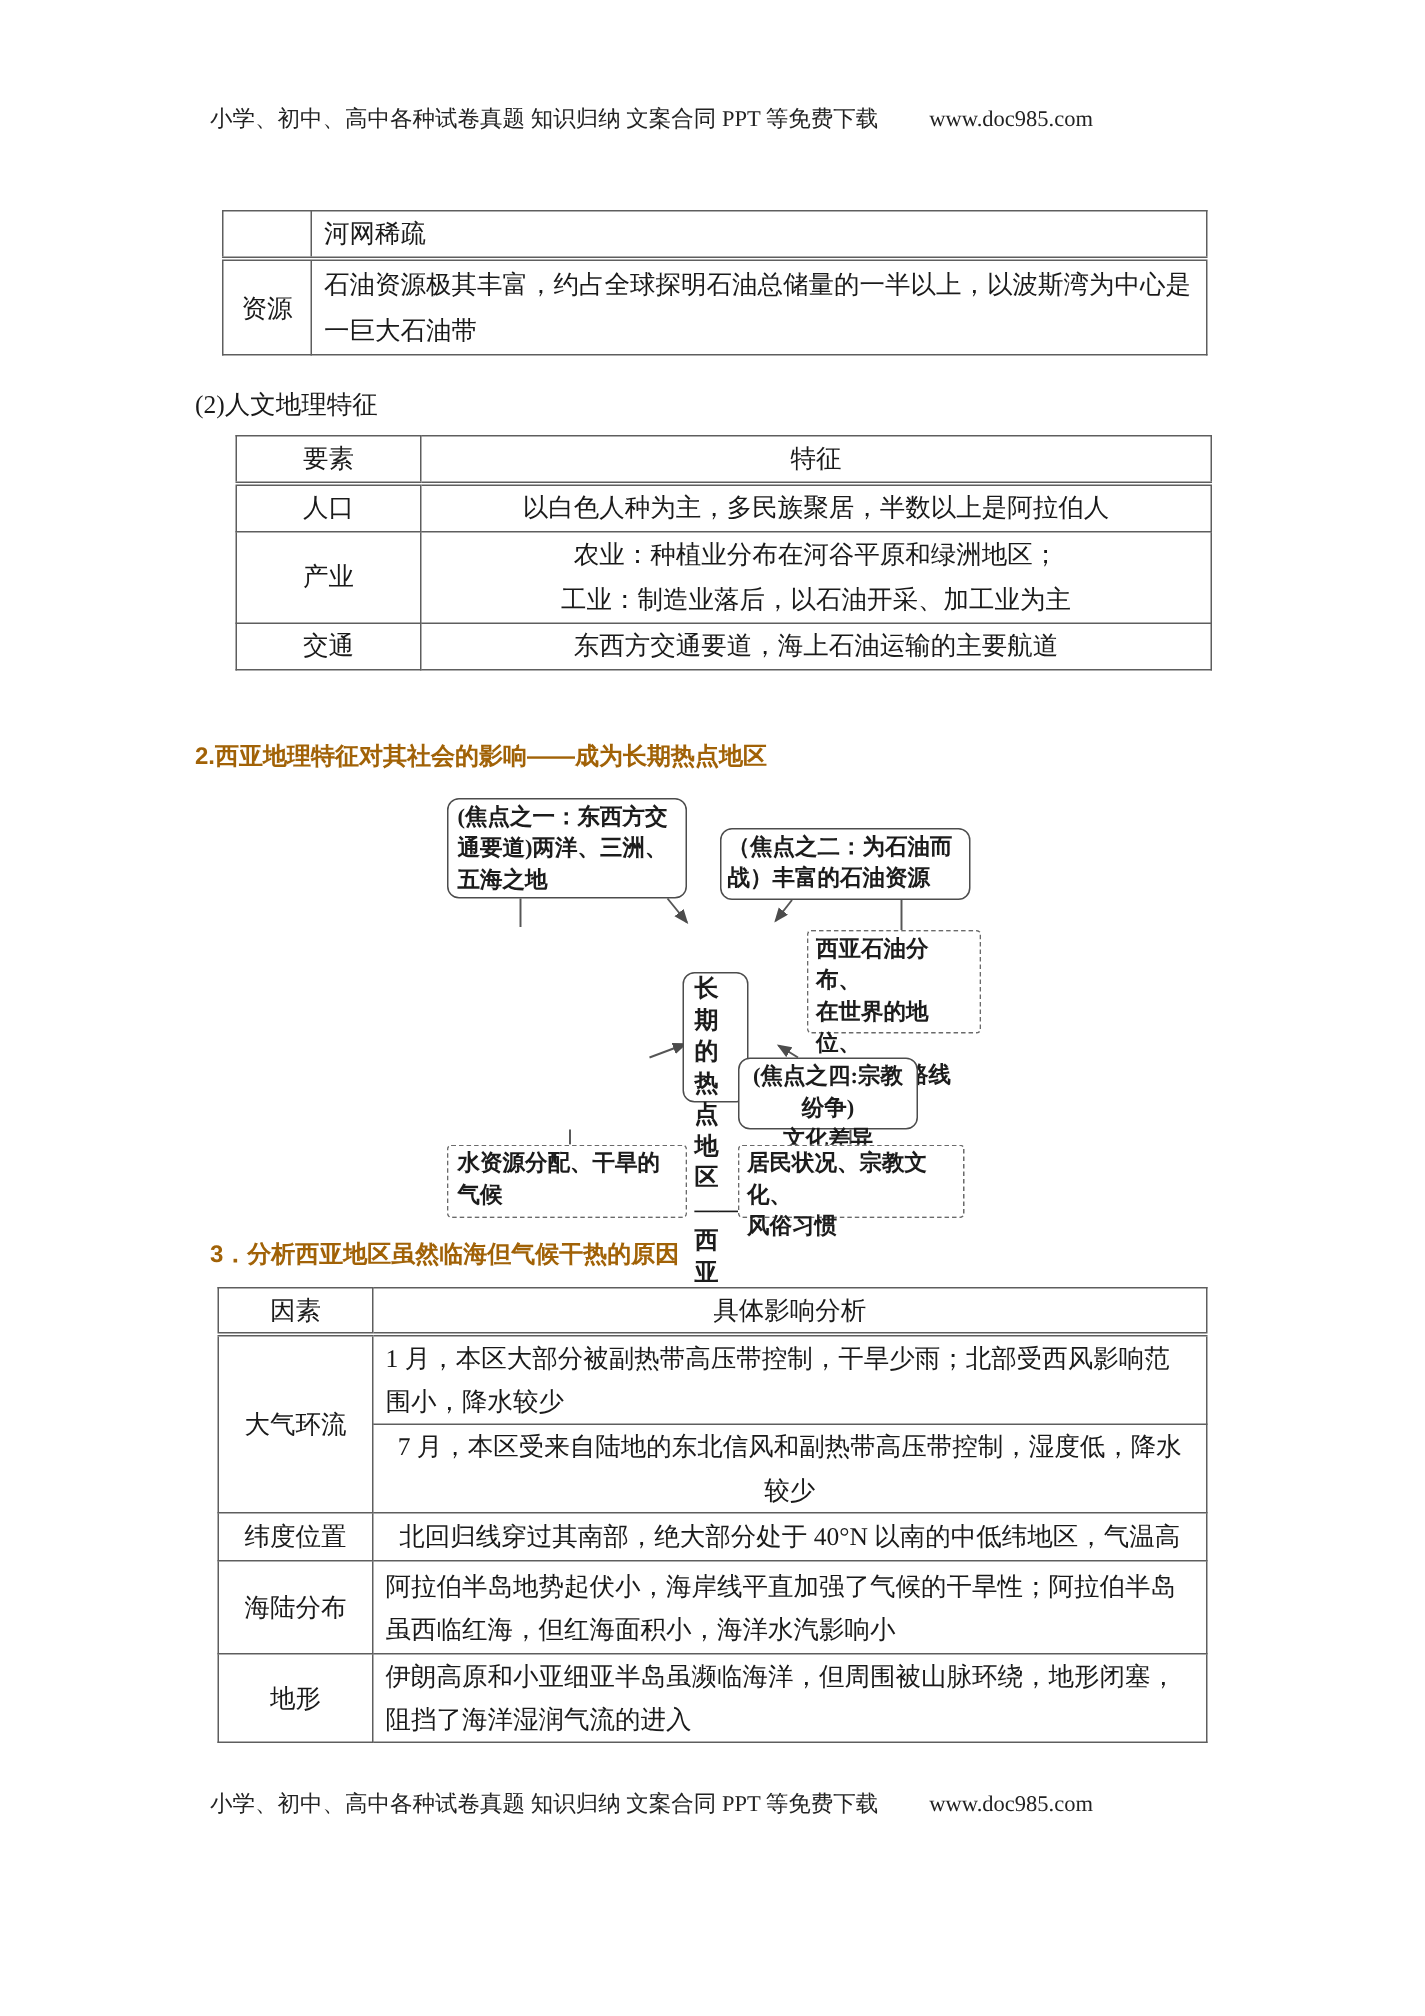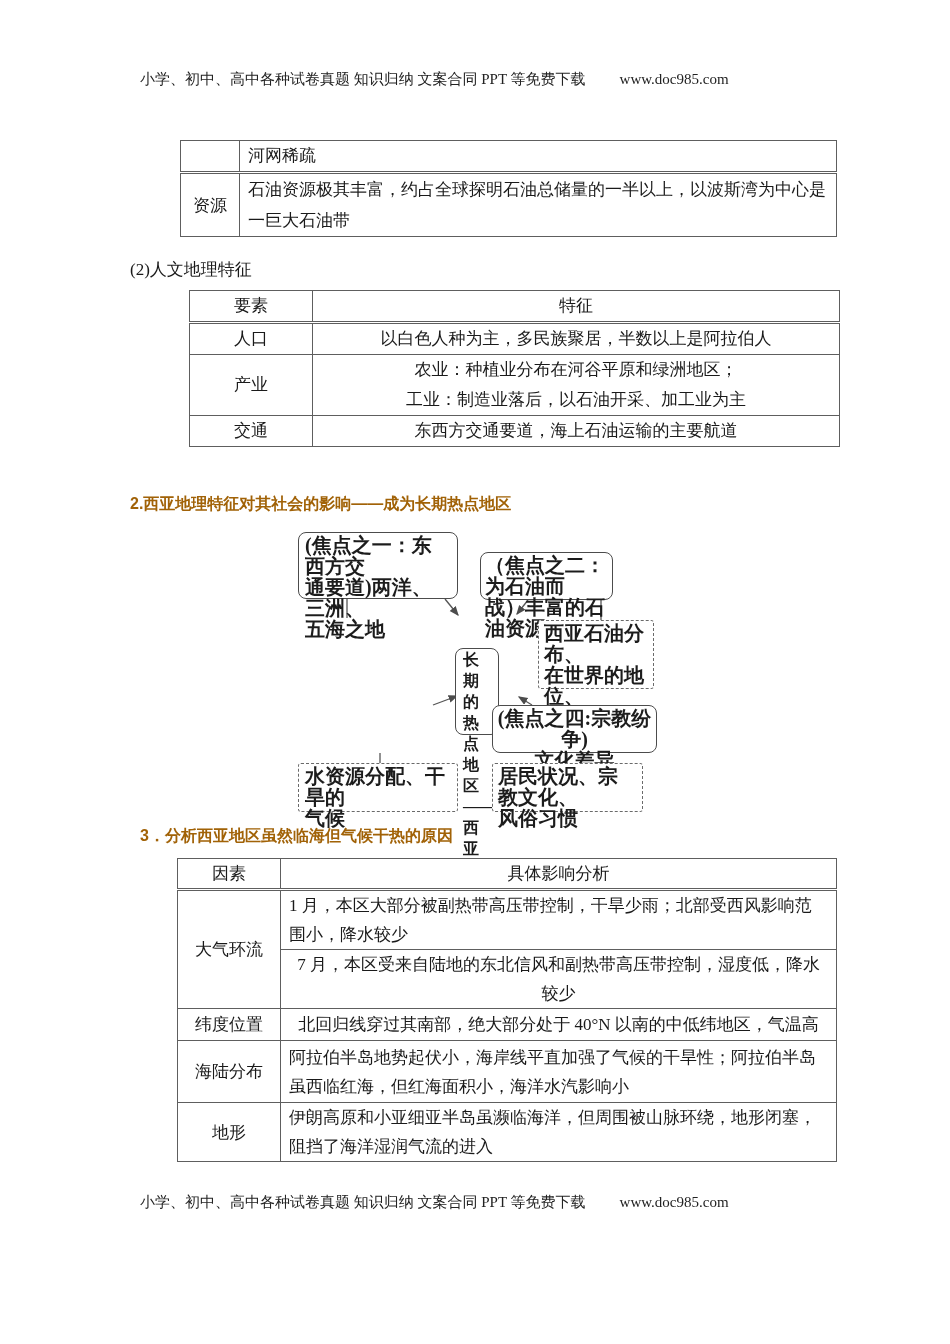--- a/index.html
+++ b/index.html
@@ -5,21 +5,21 @@
   * { margin:0; padding:0; box-sizing:border-box; }
   html,body { background:#ffffff; }
   body { font-family:"Liberation Serif","DejaVu Serif",serif; color:#1a1a1a; }
   .page { position:relative; width:950px; height:1344px; background:#ffffff; overflow:hidden; }
 
   .doc-header, .doc-footer { position:absolute; left:140px; font-size:15px; color:#222; white-space:nowrap; }
   .doc-header { top:70px; }
   .doc-footer { top:1193px; }
   .doc-header .url, .doc-footer .url { margin-left:34px; }
 
-  table { border-collapse:collapse; table-layout:fixed; background:#fff;margin-left:32px; }
+  table { border-collapse:collapse; table-layout:fixed; background:#fff; }
   table, td, th { border:1px solid #5e5e5e; }
   table { border-width:1.5px; }
   td { font-size:17px; line-height:30px; vertical-align:middle; padding:0 8px; }
   .lbl { text-align:center; padding:0 2px; }
   .ctr { text-align:center; }
   .lft { text-align:left; }
   .pre { white-space:pre-line; }
   tr.dbl > td { border-bottom:3px double #5e5e5e; }
 
   .t1 { position:absolute; top:140px; left:148px; width:657px; }
@@ -29,31 +29,31 @@
   .sub-heading { position:absolute; top:258px; left:130px; font-size:17px; }
 
   .t2 { position:absolute; top:290px; left:157px; width:651px; }
   .t2 .c1 { width:123px; }
 
   .heading-bold { position:absolute; font-family:"Liberation Sans","DejaVu Sans",sans-serif; font-weight:700; font-size:16px; color:#a16207; }
   .h2 { top:494px; left:130px; }
   .h3 { top:826px; left:140px; }
 
   .diagram { position:absolute; top:528px; left:0; width:950px; height:300px; }
-  .dbox { position:absolute; font-size:20px; font-weight:600; line-height:21px; color:#1c1c1c;
+  .dbox { position:absolute; font-size:15px; font-weight:600; line-height:21px; color:#1c1c1c;
           background:#fff; white-space:pre-line; }
   .solidbox { border:1.5px solid #4c4c4c; border-radius:8px; }
   .dashbox  { border:1.5px dashed #6a6a6a; border-radius:3px; }
   .b-focus1 { left:298px; top:4px;  width:160px; height:67px; padding:2px 6px; }
-  .b-focus2 { left:480px; top:24px; width:133px; height:48px; padding:2px 4px; }
+  .b-focus2 { left:480px; top:24px; width:167px; height:48px; padding:2px 4px; }
   .b-center { left:455px; top:84px; width:44px;  height:87px; padding:0 7px; font-size:16px; line-height:21px;margin-top:36px; }
   .b-detail1{ left:298px; top:90px; width:140px; height:71px; padding:2px 3px; }
   .b-detail2{ left:538px; top:92px; width:116px; height:69px; padding:2px 5px;font-family:Liberation Serif, serif; }
   .b-focus3 { left:298px; top:177px; width:160px; height:48px; padding:2px 4px; text-align:center; }
-  .b-focus4 { left:492px; top:177px; width:165px; height:48px; padding:2px 4px; text-align:center; }
+  .b-focus4 { left:492px; top:177px; width:120px; height:48px; padding:2px 4px; text-align:center; }
   .b-detail3{ left:298px; top:235px; width:160px; height:49px; padding:2px 6px; }
   .b-detail4{ left:492px; top:235px; width:151px; height:49px; padding:2px 5px; }
   .connectors { position:absolute; left:0; top:0; width:950px; height:300px; }
 
   .t3 { position:absolute; top:858px; left:145px; width:660px; }
   .t3 .c1 { width:103px; }
   .t3 td { line-height:29px; }
 </style>
 </head>
 <body>

